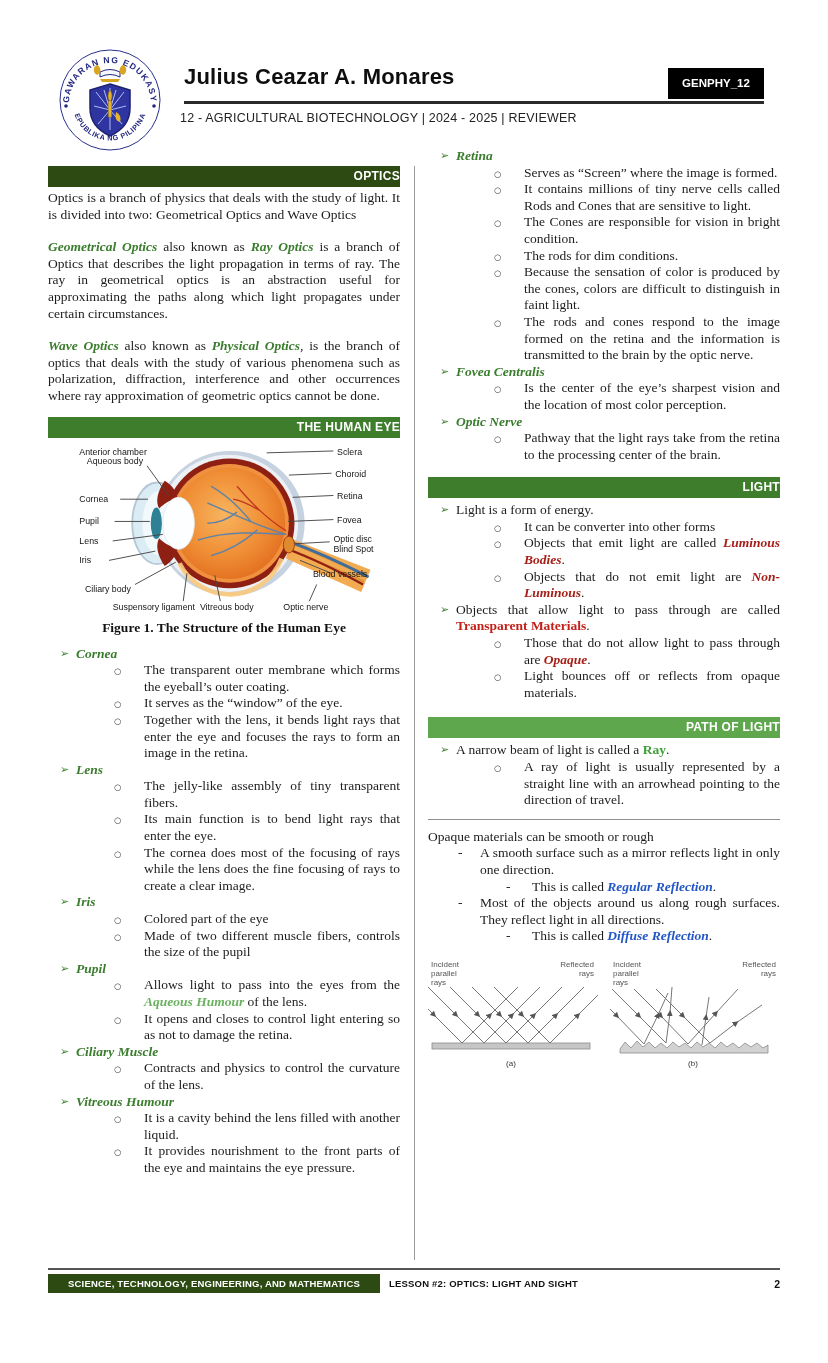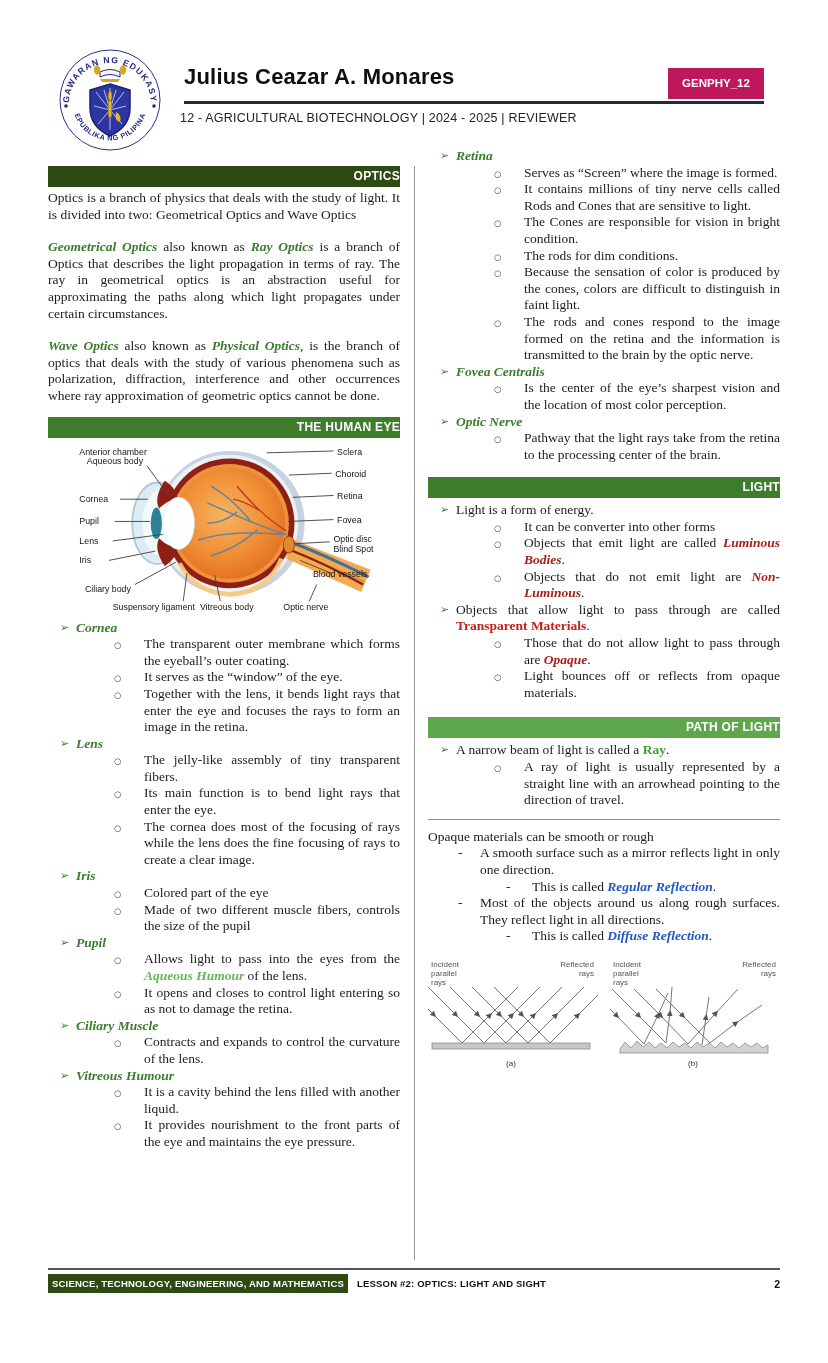--- a/index.html
+++ b/index.html
@@ -10,21 +10,21 @@
     margin:0 auto; overflow:hidden;
   }
 
   
   .seal { position:absolute; left:58px; top:46px; }
   .hname { position:absolute; left:184px; top:64px; font-family:"Liberation Sans","DejaVu Sans",sans-serif;
            font-weight:bold; font-size:22px; color:#0e0e0e; letter-spacing:.2px; }
   .hrule { position:absolute; left:184px; top:101px; width:580px; height:2.5px; background:#2a2a2a; }
   .hsub  { position:absolute; left:180px; top:111px; font-family:"Liberation Sans","DejaVu Sans",sans-serif;
            font-size:12.5px; color:#222; letter-spacing:.2px; }
-  .badge { position:absolute; left:668px; top:68px; width:96px; height:31px; background:#be185d;
+  .badge { position:absolute; left:668px; top:68px; width:96px; height:31px; background:#000000;
            color:#fff; font-family:"Liberation Sans","DejaVu Sans",sans-serif; font-weight:bold;
            font-size:11.5px; text-align:center; line-height:31px; }
 
   
   .col-left  { position:absolute; left:48px;  top:166px; width:352px; }
   .col-right { position:absolute; left:428px; top:148px; width:352px; }
   .vdiv { position:absolute; left:414px; top:166px; width:1px; height:1094px; background:#9a9a9a; }
 
   .secbar { height:21px; line-height:21px; text-align:right; color:#fff;
             font-family:"Liberation Sans","DejaVu Sans",sans-serif; font-weight:bold;
@@ -61,21 +61,21 @@
 
   .figcap { text-align:center; font-weight:bold; font-size:13.5px; color:#111; }
   .hr-thin { border:none; border-top:1px solid #8f8f8f; margin:10px 0 9px 0; }
 
   .fig2wrap { display:flex; gap:12px; margin-top:12px; }
 
   
   .fline { position:absolute; left:48px; top:1268px; width:732px; height:2px; background:#555; }
   .footer { position:absolute; left:48px; top:1274px; width:732px; display:flex; align-items:center;
             font-family:"Liberation Sans","DejaVu Sans",sans-serif; }
-  .fstrand { background:#2d4a12; color:#fff; font-weight:bold; font-size:9.5px; padding:4px 4px; letter-spacing:.2px; }
+  .fstrand { background:#2d4a12; color:#fff; font-weight:bold; font-size:9.5px; padding:4px 20px; letter-spacing:.2px; }
   .flesson { color:#111; font-weight:bold; font-size:9.5px; margin-left:9px; letter-spacing:.2px; }
   .fpage { margin-left:auto; font-weight:bold; font-size:10.5px; color:#111; }
 </style>
 </head>
 <body>
 
 <div class="page">
 
   <svg class="seal" width="104" height="108" viewBox="0 0 104 108">
     <circle cx="52" cy="54" r="50" fill="#ffffff" stroke="#2a2f8f" stroke-width="1"></circle>
@@ -204,20 +204,21 @@
           <text x="298" y="18">Sclera</text>
           <text x="296" y="42">Choroid</text>
           <text x="298" y="66">Retina</text>
           <text x="298" y="92">Fovea</text>
           <text x="294" y="112">Optic disc</text>
           <text x="294" y="123">Blind Spot</text>
           <text x="272" y="150">Blood vessels</text>
         </g>
       </svg>
     </div>
+    <div class="figcap" style="margin-bottom:10px;">Figure 1. The Structure of the Human Eye</div>
 
     <div class="t1">
         <span class="m1">➢</span>
         <span class="term">Cornea</span>
       </div>
     <div class="t2">
         <span class="m2">○</span>
         <div class="t2txt">The transparent outer membrane which forms the eyeball’s outer coating.</div>
       </div>
     <div class="t2">
@@ -271,21 +272,21 @@
         <span class="m2">○</span>
         <div class="t2txt">It opens and closes to control light entering so as not to damage the retina.</div>
       </div>
 
     <div class="t1">
         <span class="m1">➢</span>
         <span class="term">Ciliary Muscle</span>
       </div>
     <div class="t2">
         <span class="m2">○</span>
-        <div class="t2txt">Contracts and expands to control the curvature of the lens.</div>
+        <div class="t2txt">Contracts and physics to control the curvature of the lens.</div>
       </div>
 
     <div class="t1">
         <span class="m1">➢</span>
         <span class="term">Vitreous Humour</span>
       </div>
     <div class="t2">
         <span class="m2">○</span>
         <div class="t2txt">It is a cavity behind the lens filled with another liquid.</div>
       </div>

